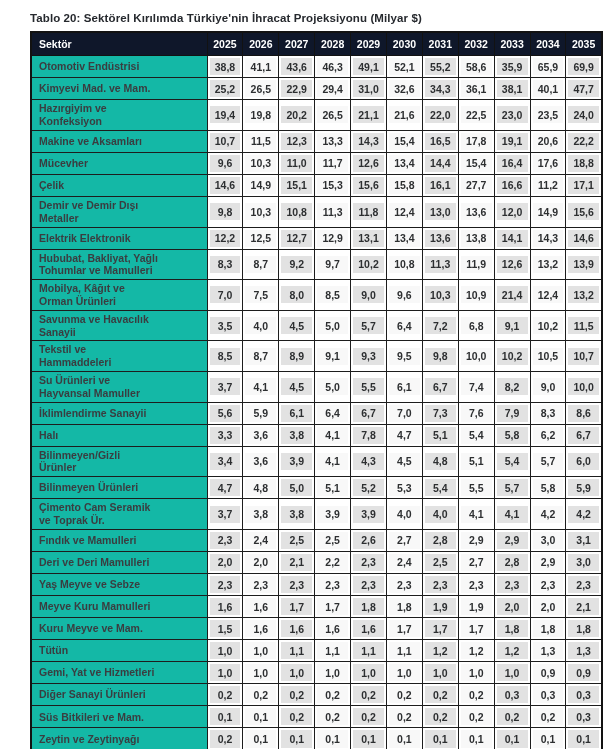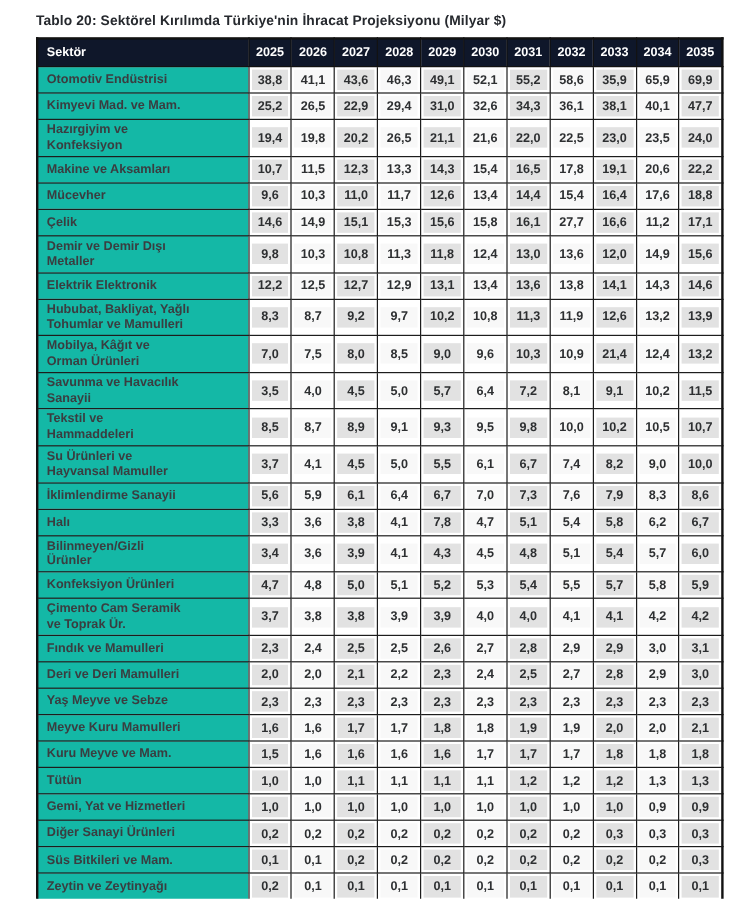--- a/index.html
+++ b/index.html
@@ -480,21 +480,21 @@
           <td class="num">
             <div class="box shade-a">5,7</div>
           </td>
           <td class="num">
             <div class="box shade-b">6,4</div>
           </td>
           <td class="num">
             <div class="box shade-a">7,2</div>
           </td>
           <td class="num">
-            <div class="box shade-b">8,1</div>
+            <div class="box shade-b">6,8</div>
           </td>
           <td class="num">
             <div class="box shade-a">9,1</div>
           </td>
           <td class="num">
             <div class="box shade-b">10,2</div>
           </td>
           <td class="num">
             <div class="box shade-a">11,5</div>
           </td>
@@ -676,21 +676,21 @@
             <div class="box shade-a">5,4</div>
           </td>
           <td class="num">
             <div class="box shade-b">5,7</div>
           </td>
           <td class="num">
             <div class="box shade-a">6,0</div>
           </td>
         </tr>
         <tr>
-          <td class="sector">Konfeksiyon Ürünleri</td>
+          <td class="sector">Bilinmeyen Ürünleri</td>
           <td class="num">
             <div class="box shade-a">4,7</div>
           </td>
           <td class="num">
             <div class="box shade-b">4,8</div>
           </td>
           <td class="num">
             <div class="box shade-a">5,0</div>
           </td>
           <td class="num">

